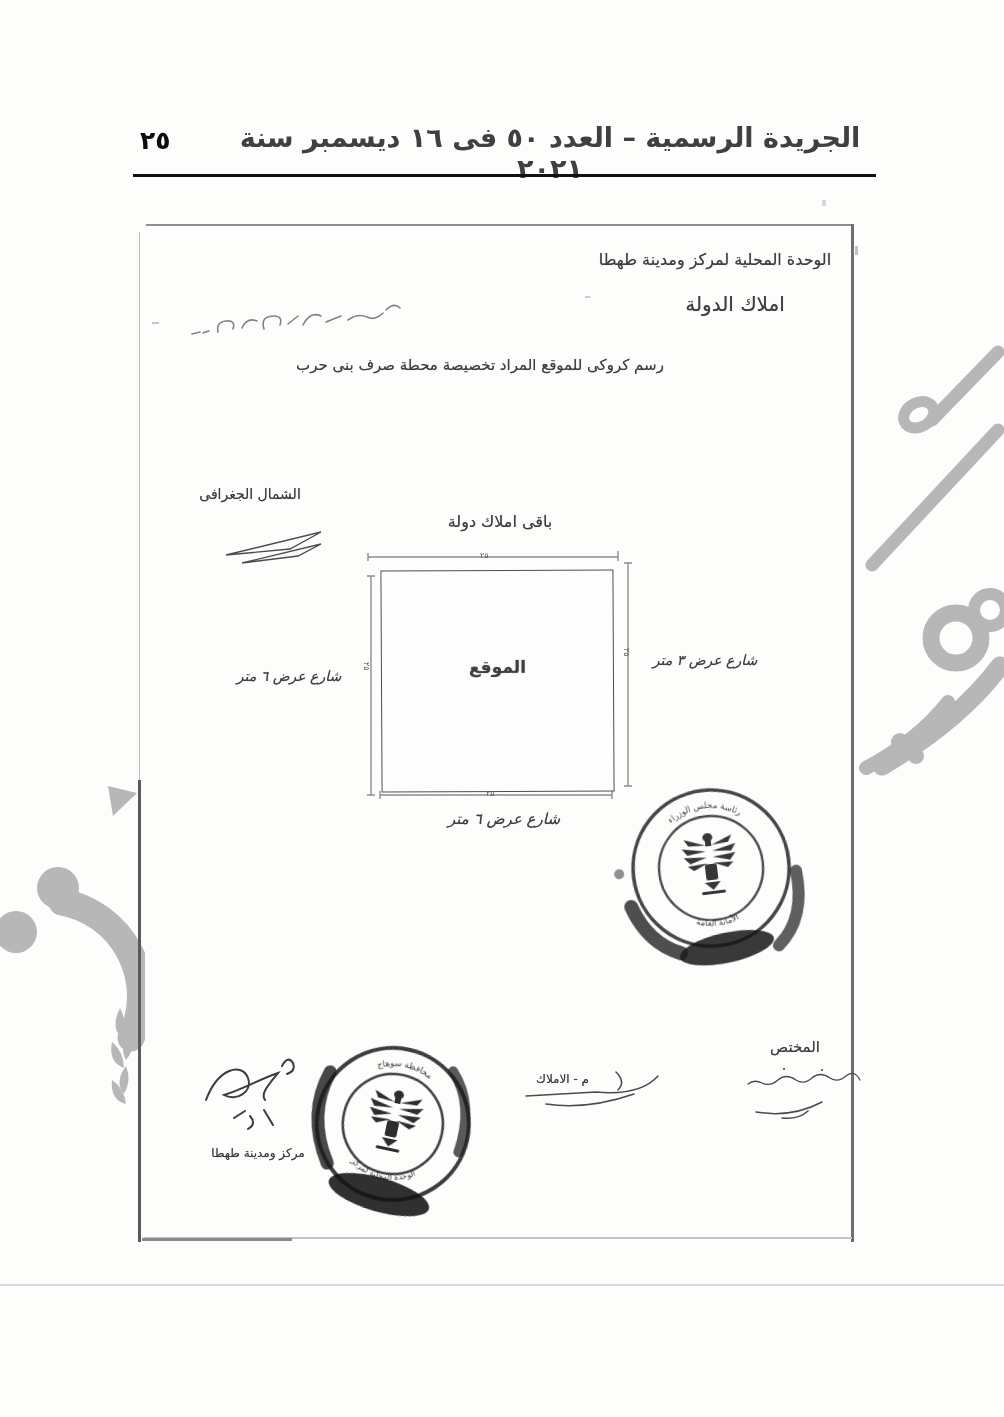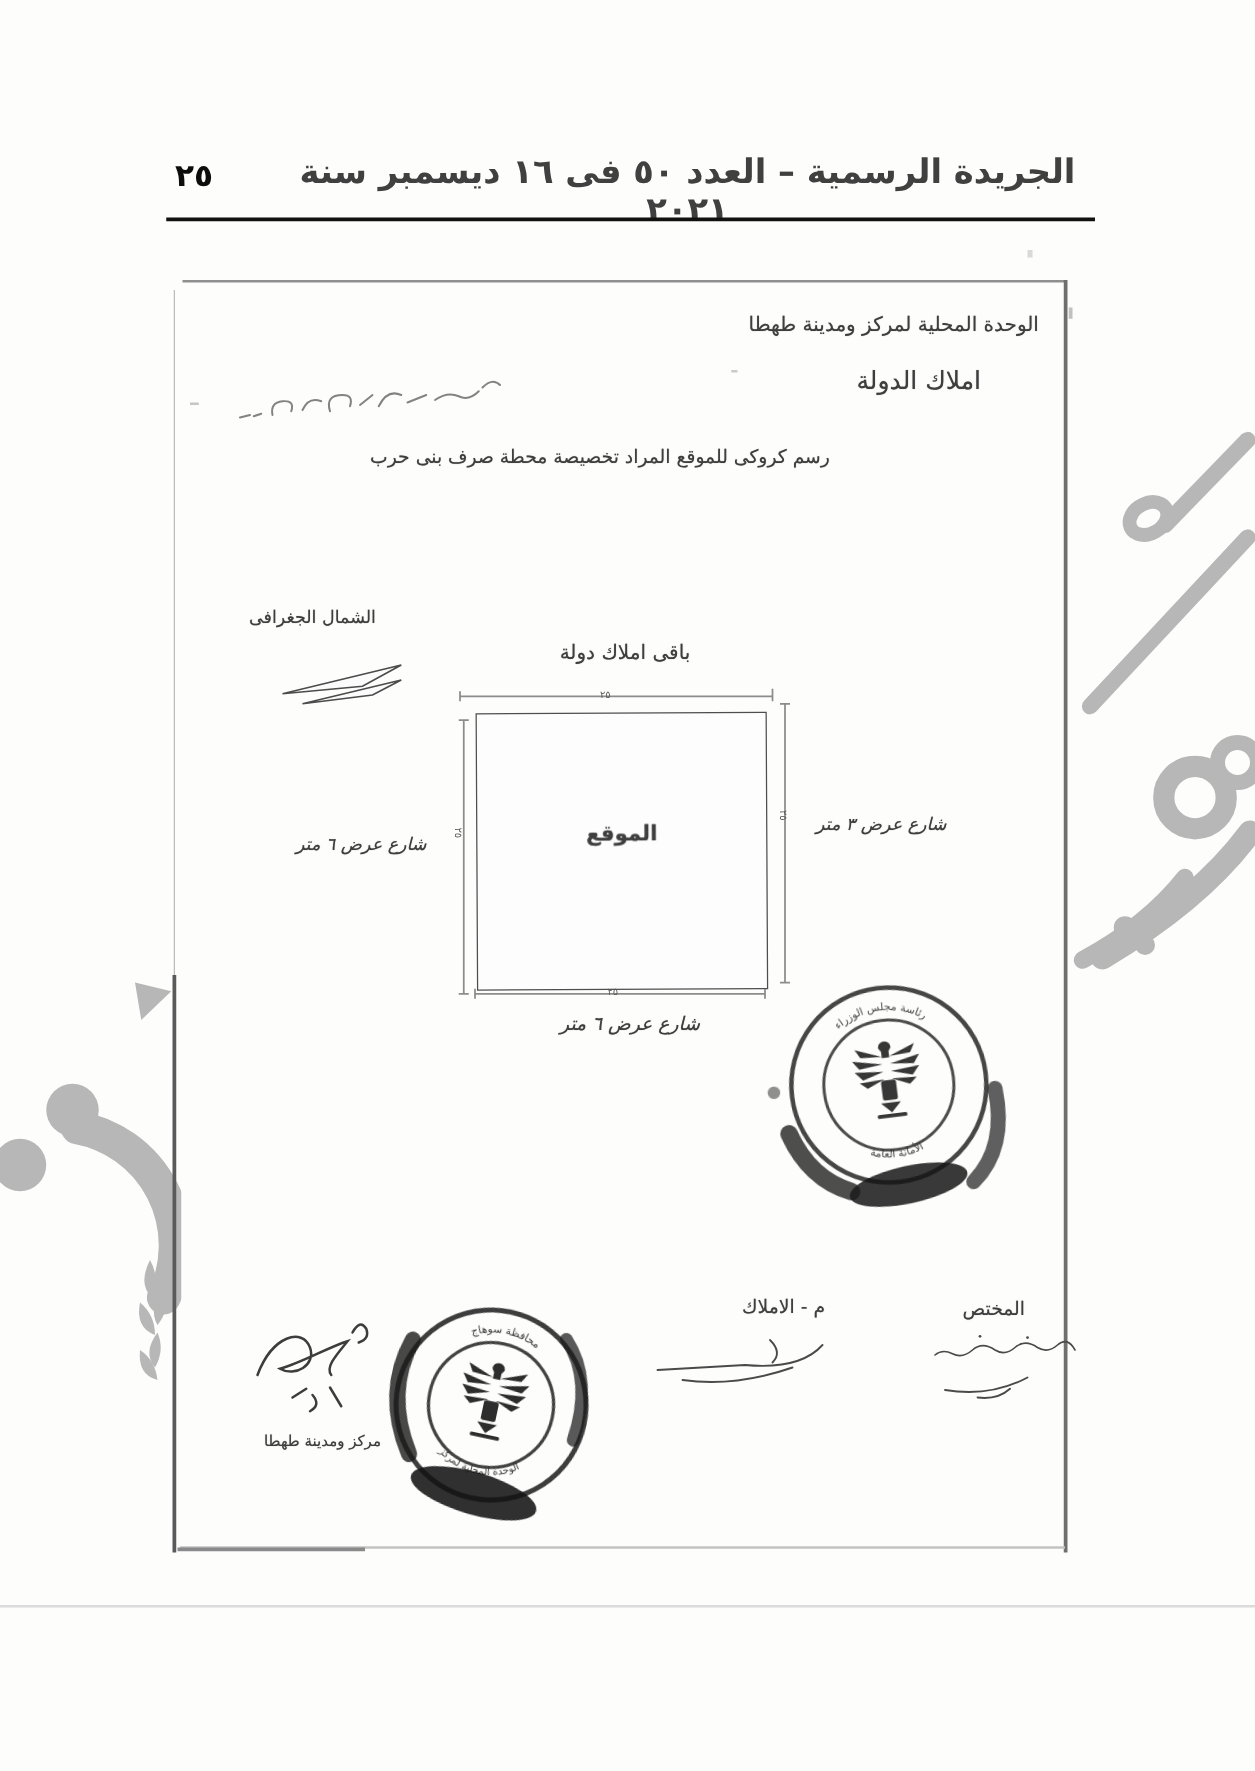--- a/index.html
+++ b/index.html
@@ -186,21 +186,21 @@
   <div class="abs scan-text rtl soft" style="left:752px;top:1038px;width:86px;font-size:15px;text-align:center;">المختص</div>
   <svg class="abs" style="left:726px;top:1062px;" width="142" height="36" viewBox="0 0 142 36">
     <path d="M134 18 q-6 -11 -14 -4 q-8 7 -16 2 q-10 -7 -18 0 q-8 7 -16 2 q-10 -7 -18 0 q-8 7 -16 3 q-8 -4 -14 1" stroke="#4a4a4a" stroke-width="1.3" fill="none" stroke-linecap="round"></path>
     <circle cx="96" cy="8" r="1.1" fill="#4a4a4a"></circle>
       <circle cx="58" cy="7" r="1.1" fill="#4a4a4a"></circle>
   </svg>
   <svg class="abs" style="left:746px;top:1096px;" width="84" height="28" viewBox="0 0 84 28">
     <path d="M76 6 q-30 16 -66 10 M36 22 q16 2 26 -7" stroke="#4a4a4a" stroke-width="1.5" fill="none" stroke-linecap="round"></path>
   </svg>
 
-  <div class="abs scan-text rtl soft" style="left:536px;top:1036px;width:124px;font-size:15px;text-align:right;">م - الاملاك</div>
+  <div class="abs scan-text rtl soft" style="left:536px;top:1072px;width:124px;font-size:12px;text-align:left;">م - الاملاك</div>
   <svg class="abs" style="left:518px;top:1064px;" width="152" height="56" viewBox="0 0 152 56">
     <g stroke="#4a4a4a" stroke-width="1.5" fill="none" stroke-linecap="round">
       <path d="M140 12 q-18 20 -62 16 L8 32"></path>
       <path d="M28 40 q42 6 88 -10"></path>
       <path d="M98 8 q10 10 2 18"></path>
     </g>
   </svg>
 
   <svg class="abs" style="left:190px;top:1048px;" width="155" height="105" viewBox="0 0 155 105">
     <g stroke="#3d3d3d" stroke-width="2" fill="none" stroke-linecap="round">

